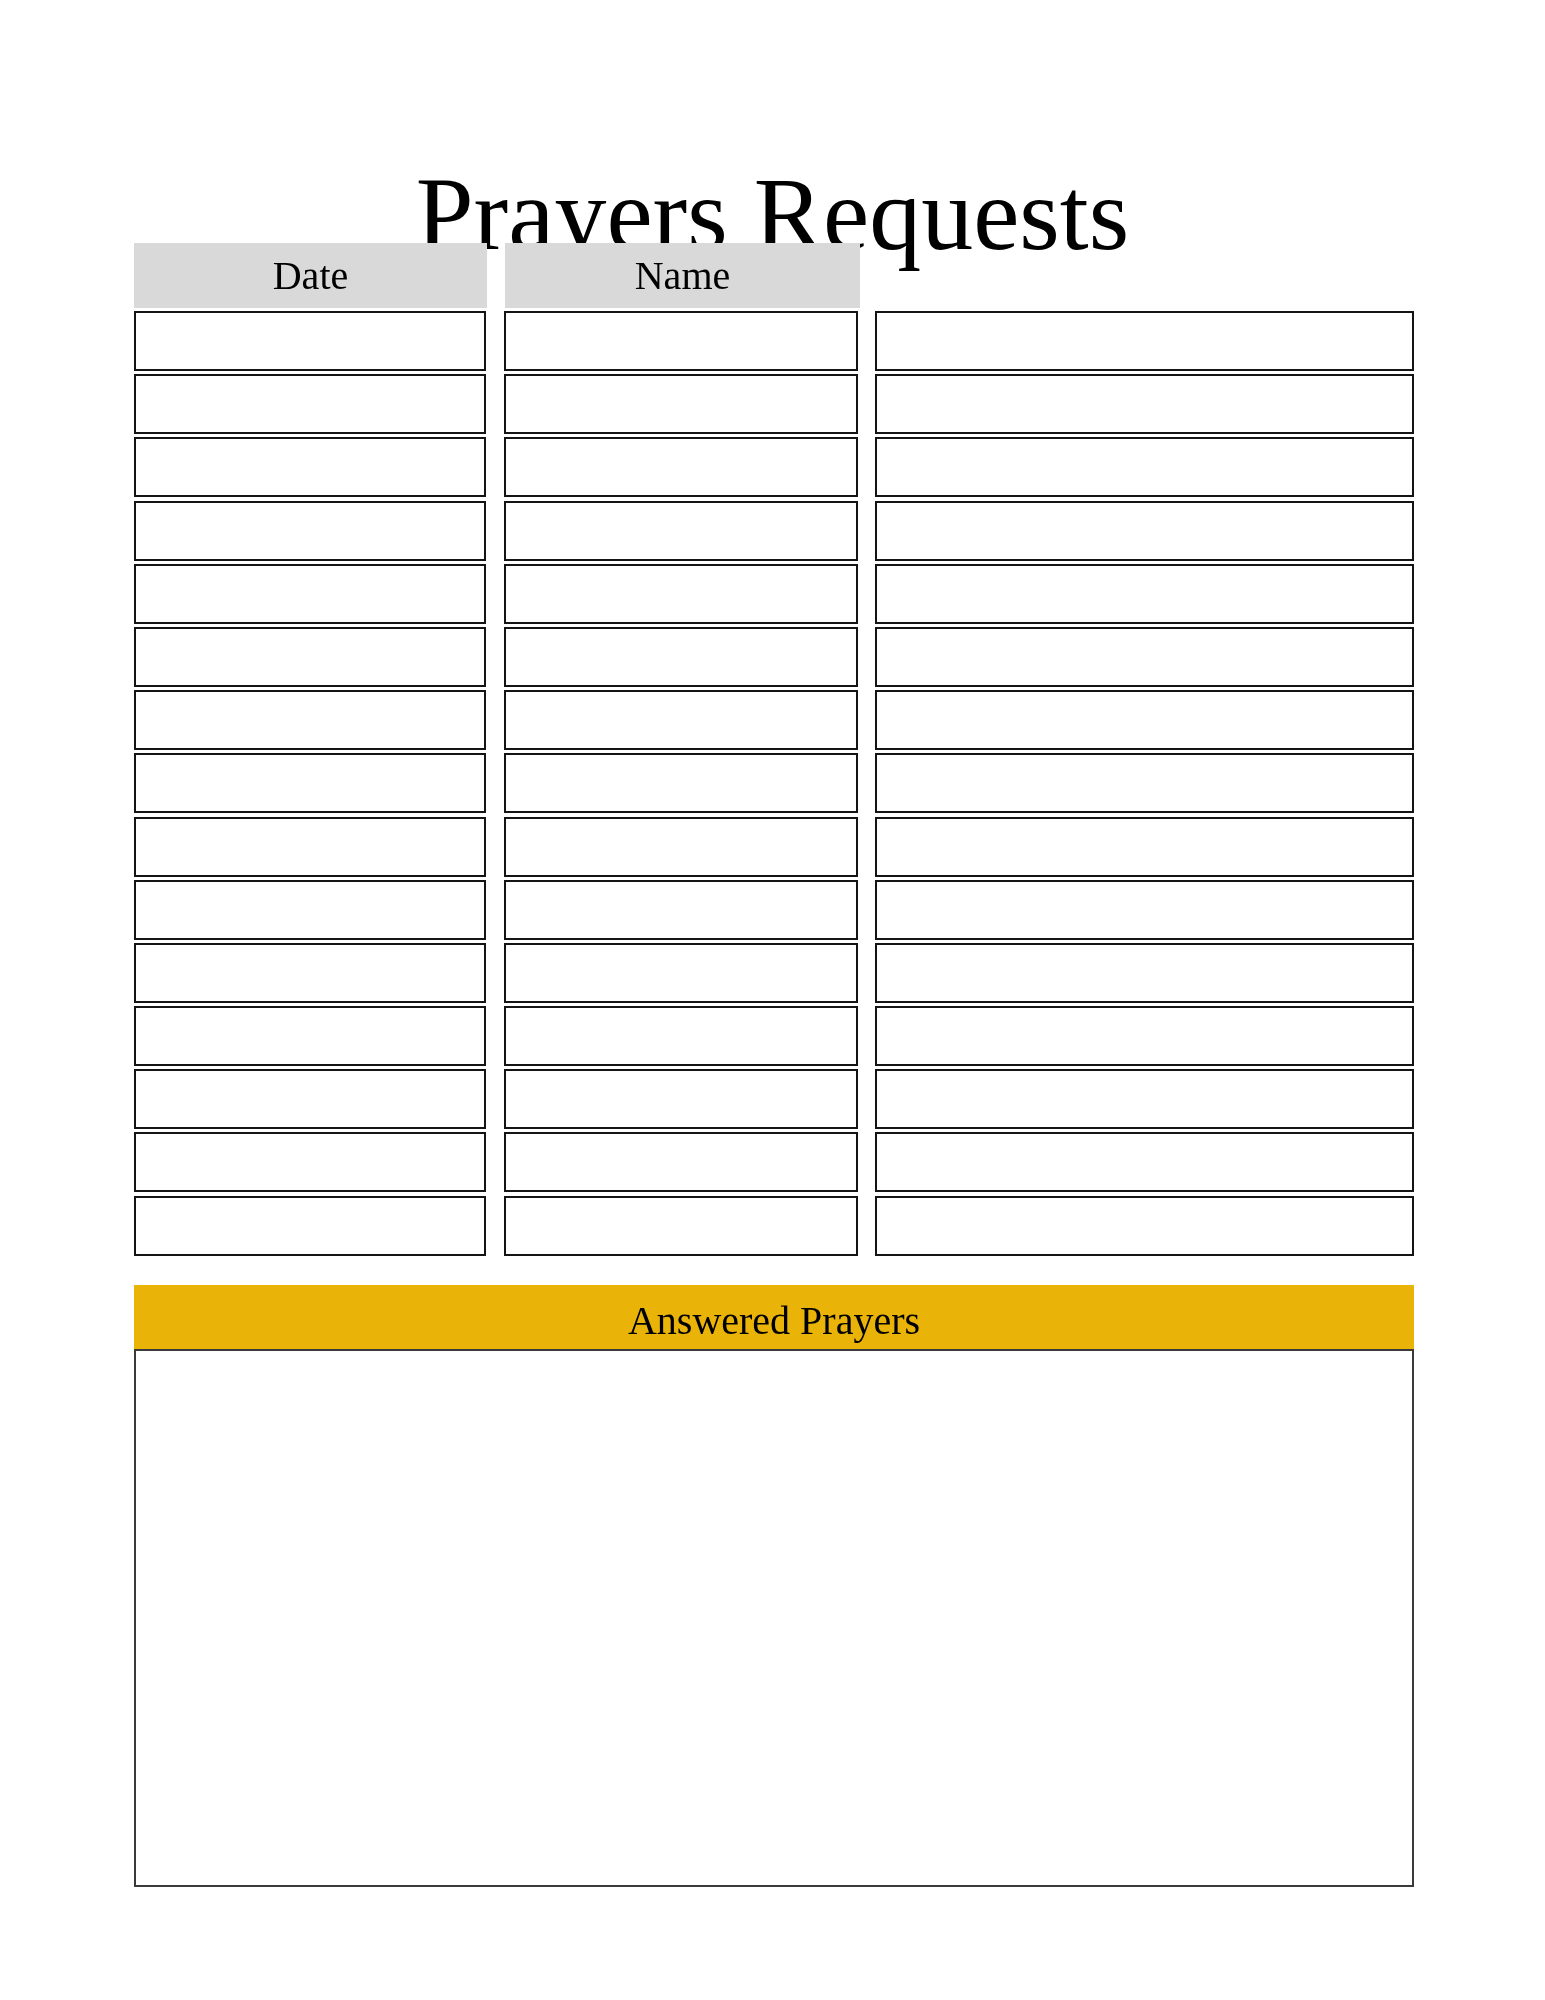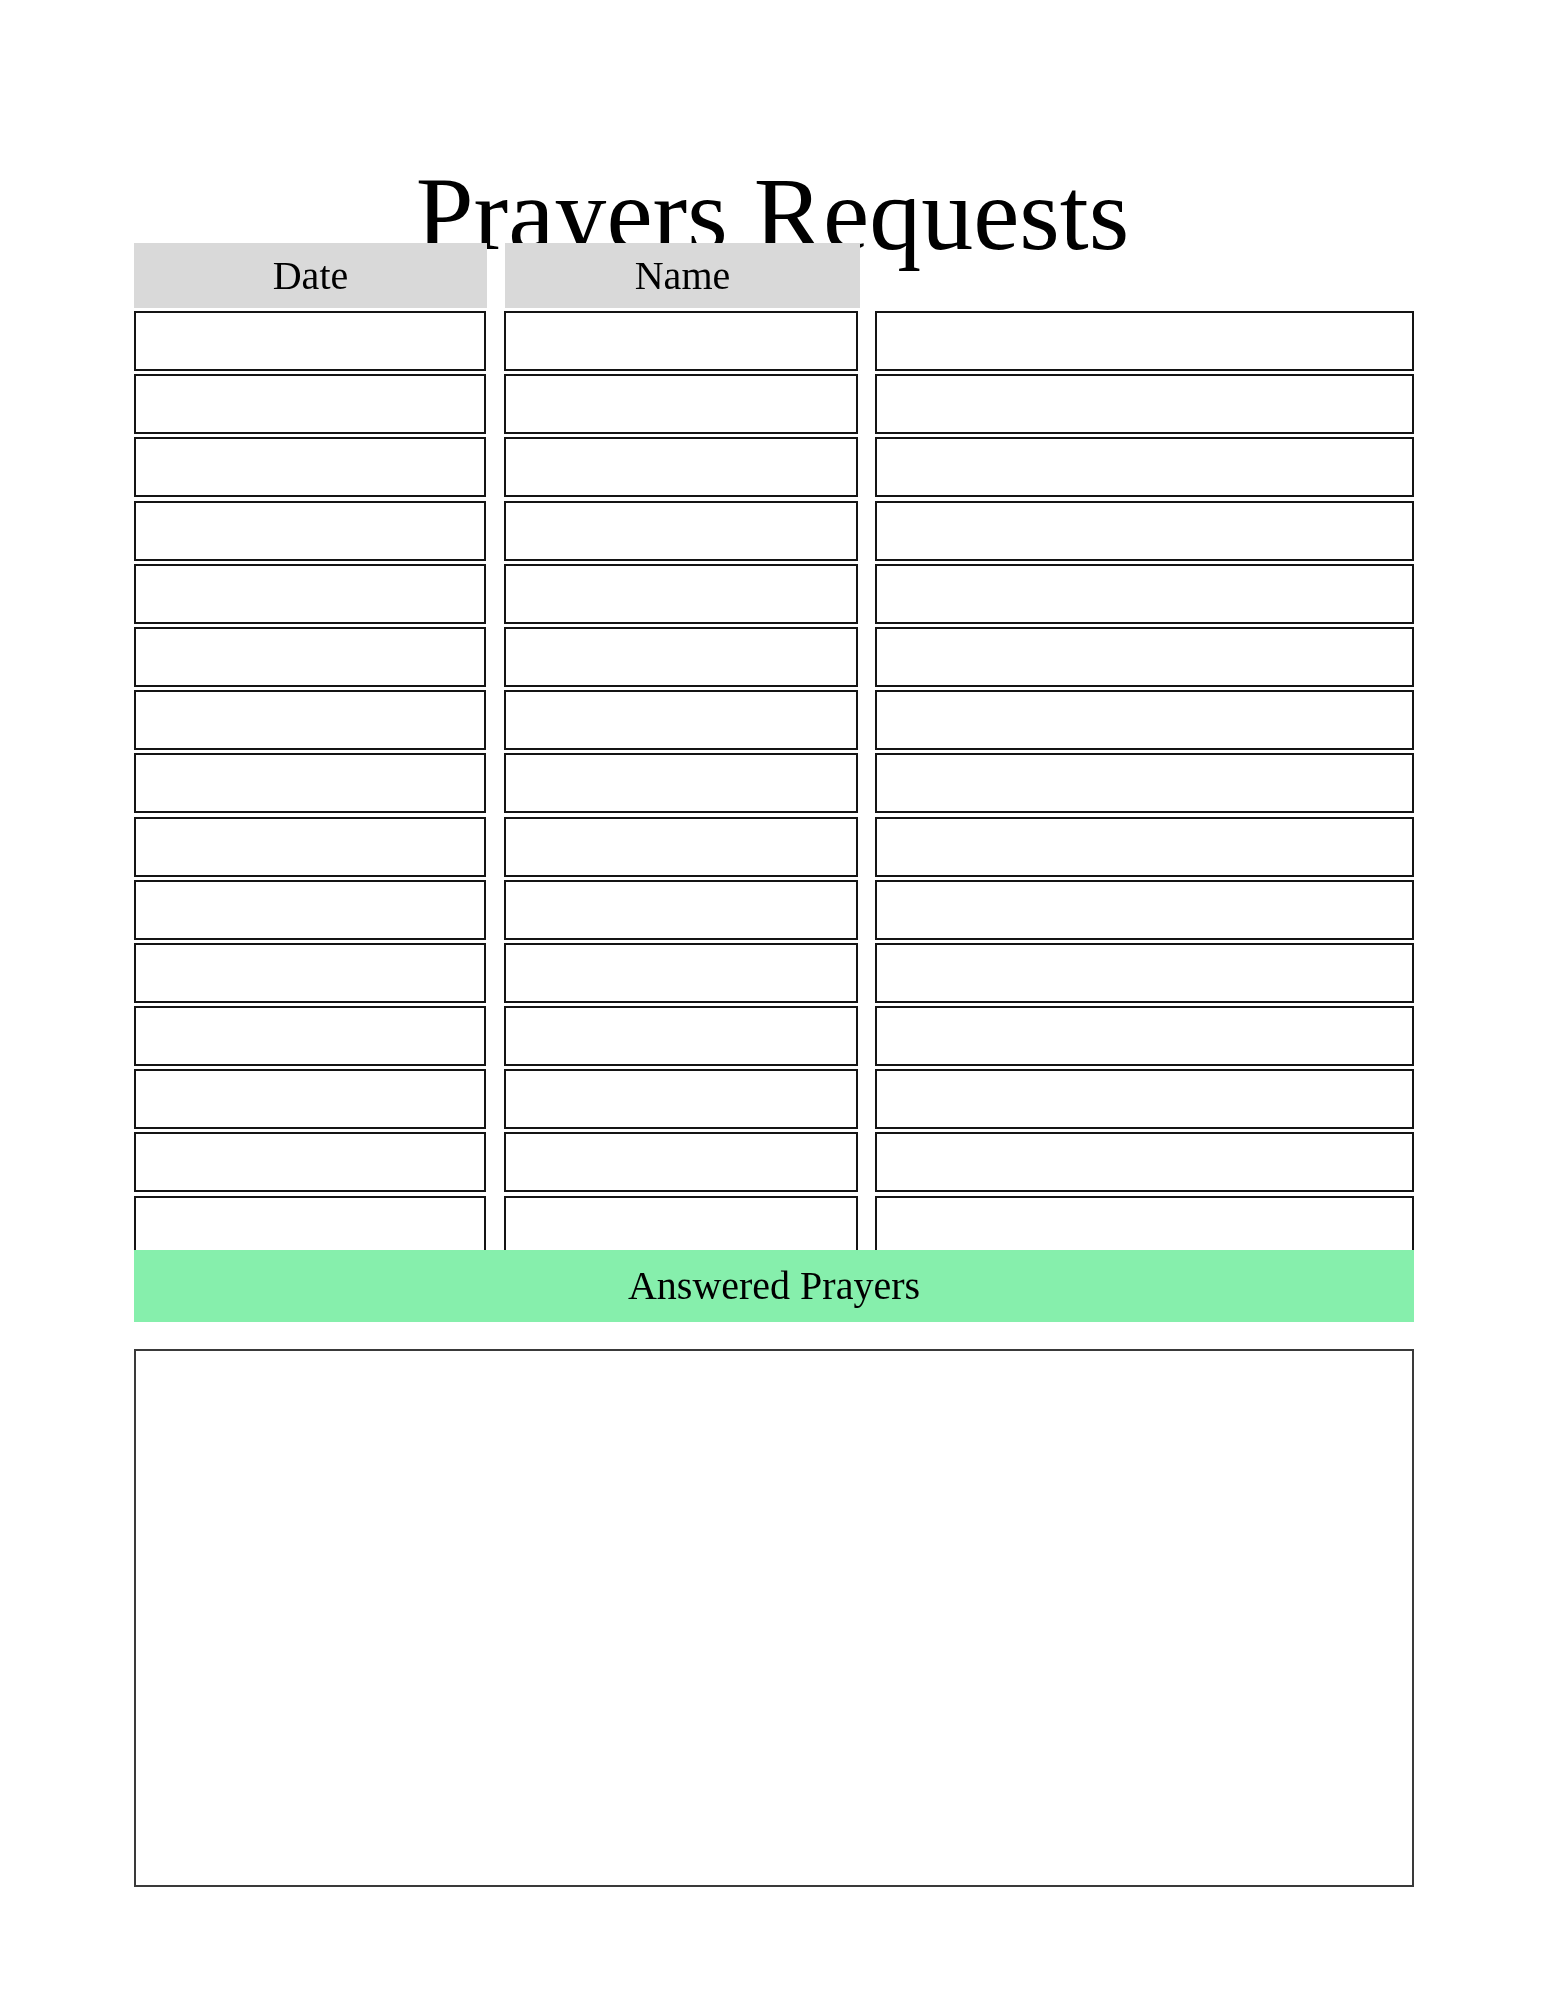--- a/index.html
+++ b/index.html
@@ -61,24 +61,24 @@
     border: 2px solid #141414;
     background: #ffffff;
     box-sizing: content-box;
   }
   .cell.col-0 { width: 349px; }
   .cell.col-1 { width: 351px; }
   .cell.col-2 { width: 536px; }
   .answered-header {
     position: absolute;
     left: 134px;
-    top: 1250px;
+    top: 1285px;
     width: 1280px;
     height: 72px;
-    background: #86efac;
+    background: #eab308;
     display: flex;
     align-items: center;
     justify-content: center;
     font-size: 40px;
     line-height: 1;
   }
   .answered-box {
     position: absolute;
     left: 134px;
     top: 1349px;

